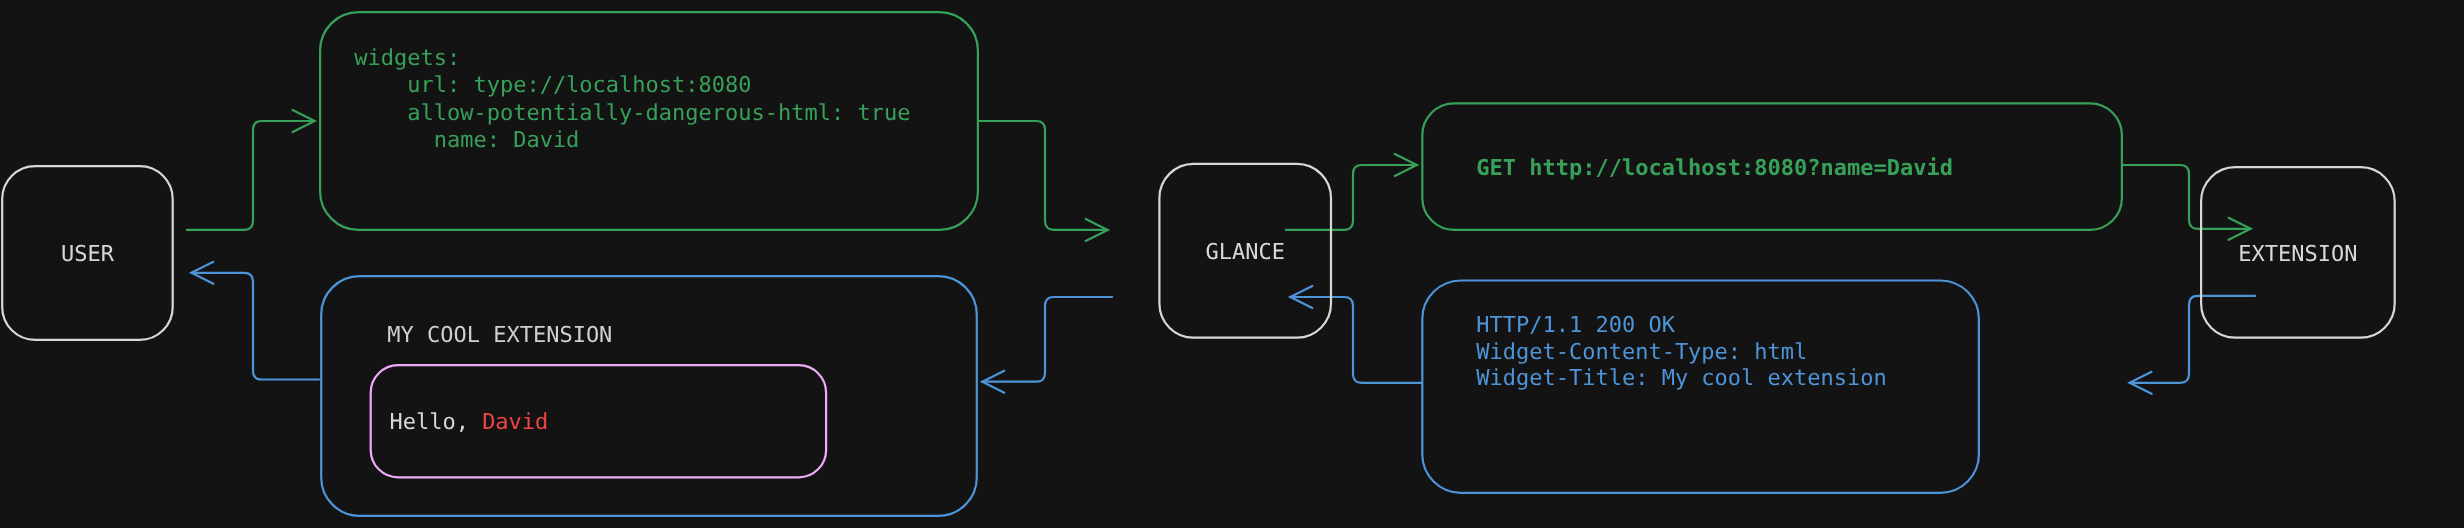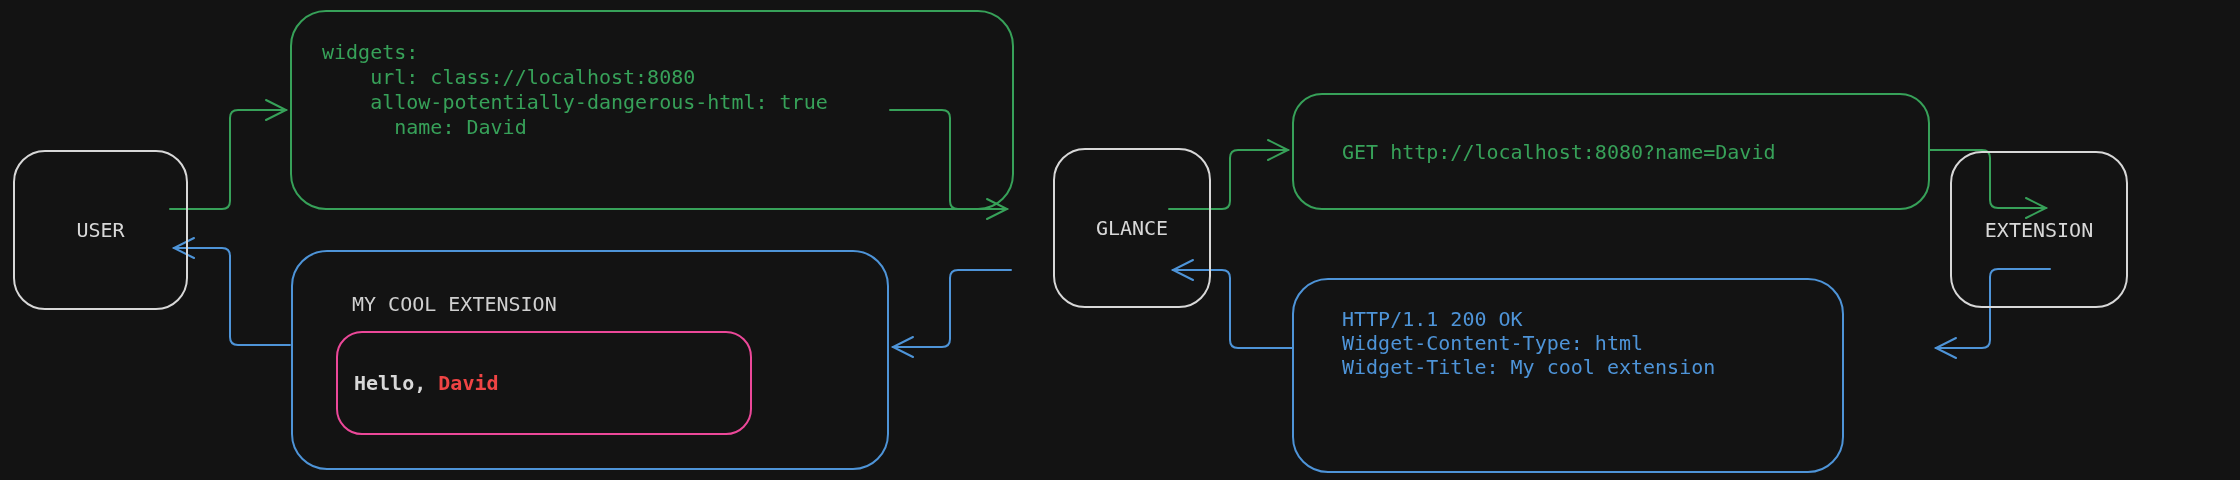--- a/index.html
+++ b/index.html
@@ -42,52 +42,51 @@
   .codebox.green { border-color: #37a159; color: #37a159; }
   .codebox.blue  { border-color: #4e94d8; color: #4e94d8; }
 
   .code-line {
     white-space: pre;
     font-size: 20px;
   }
   .lh25 { height: 25px; line-height: 25px; }
   .lh24 { height: 24px; line-height: 24px; }
 
-  #config-box   { left: 290px;  top: 10px;  width: 724px; height: 200px; padding: 28px 0 0 30px; }
+  #config-box   { left: 290px;  top: 10px;  width: 600px; height: 200px; padding: 28px 0 0 30px; }
   #request-box  { left: 1292px; top: 93px;  width: 638px; height: 117px;
-                  display: flex; align-items: center; padding-left: 48px; border-radius: 30px; }
-  #response-box { left: 1292px; top: 254px; width: 552px; height: 195px; padding: 27px 12px 0 48px; margin-top: 24px; }
+                  display: flex; align-items: center; padding-left: 48px; border-radius: 30px; font-weight: bold; }
+  #response-box { left: 1292px; top: 254px; width: 508px; height: 195px; padding: 27px 12px 0 48px; }
   #widget-box   { left: 291px;  top: 250px; width: 598px; height: 220px; }
 
-  #user-node      { left: 13px;   top: 150px; width: 175px; height: 160px; }
+  #user-node      { left: 1px;   top: 150px; width: 157px; height: 160px; border-radius: 31px; }
   #glance-node    { left: 1053px; top: 148px; width: 158px; height: 160px; }
-  #extension-node { left: 1950px; top: 151px; width: 178px; height: 157px; }
+  #extension-node { left: 2000px; top: 151px; width: 178px; height: 157px; }
 
   .widget-title {
     position: absolute;
     left: 59px; top: 290px;
     color: #d0d0d0;
     font-size: 20px;
     line-height: 24px;
     white-space: pre;
   }
   #widget-box .widget-title { left: 59px; top: 40px; }
   .widget-inner {
     position: absolute;
     left: 43px; top: 79px;
     width: 416px; height: 104px;
-    border: 2px solid #ec4899;
+    border: 2px solid #f0abfc;
     border-radius: 26px;
     box-sizing: border-box;
     display: flex;
     align-items: center;
     padding-left: 16px;
     color: #d8d8d8;
     font-size: 20px;
-    font-weight: bold;
   }
   .greeting-prefix { white-space: pre; color: #d8d8d8; }
   .greeting-name   { white-space: pre; color: #ef4444; }
 </style>
 </head>
 <body>
 
 <div class="canvas">
 
   <svg class="wires" viewBox="0 0 2240 480" xmlns="http://www.w3.org/2000/svg">
@@ -116,21 +115,21 @@
   </div>
   <div class="box node" id="glance-node">
     <span>GLANCE</span>
   </div>
   <div class="box node" id="extension-node">
     <span>EXTENSION</span>
   </div>
 
   <div class="box codebox green" id="config-box">
     <div class="code-line lh25">widgets:</div>
-    <div class="code-line lh25">    url: class://localhost:8080</div>
+    <div class="code-line lh25">    url: type://localhost:8080</div>
     <div class="code-line lh25">    allow-potentially-dangerous-html: true</div>
     <div class="code-line lh25">      name: David</div>
   </div>
 
   <div class="box codebox green" id="request-box">
     <div class="code-line">GET http://localhost:8080?name=David</div>
   </div>
 
   <div class="box codebox blue" id="response-box">
     <div class="code-line lh24">HTTP/1.1 200 OK</div>

